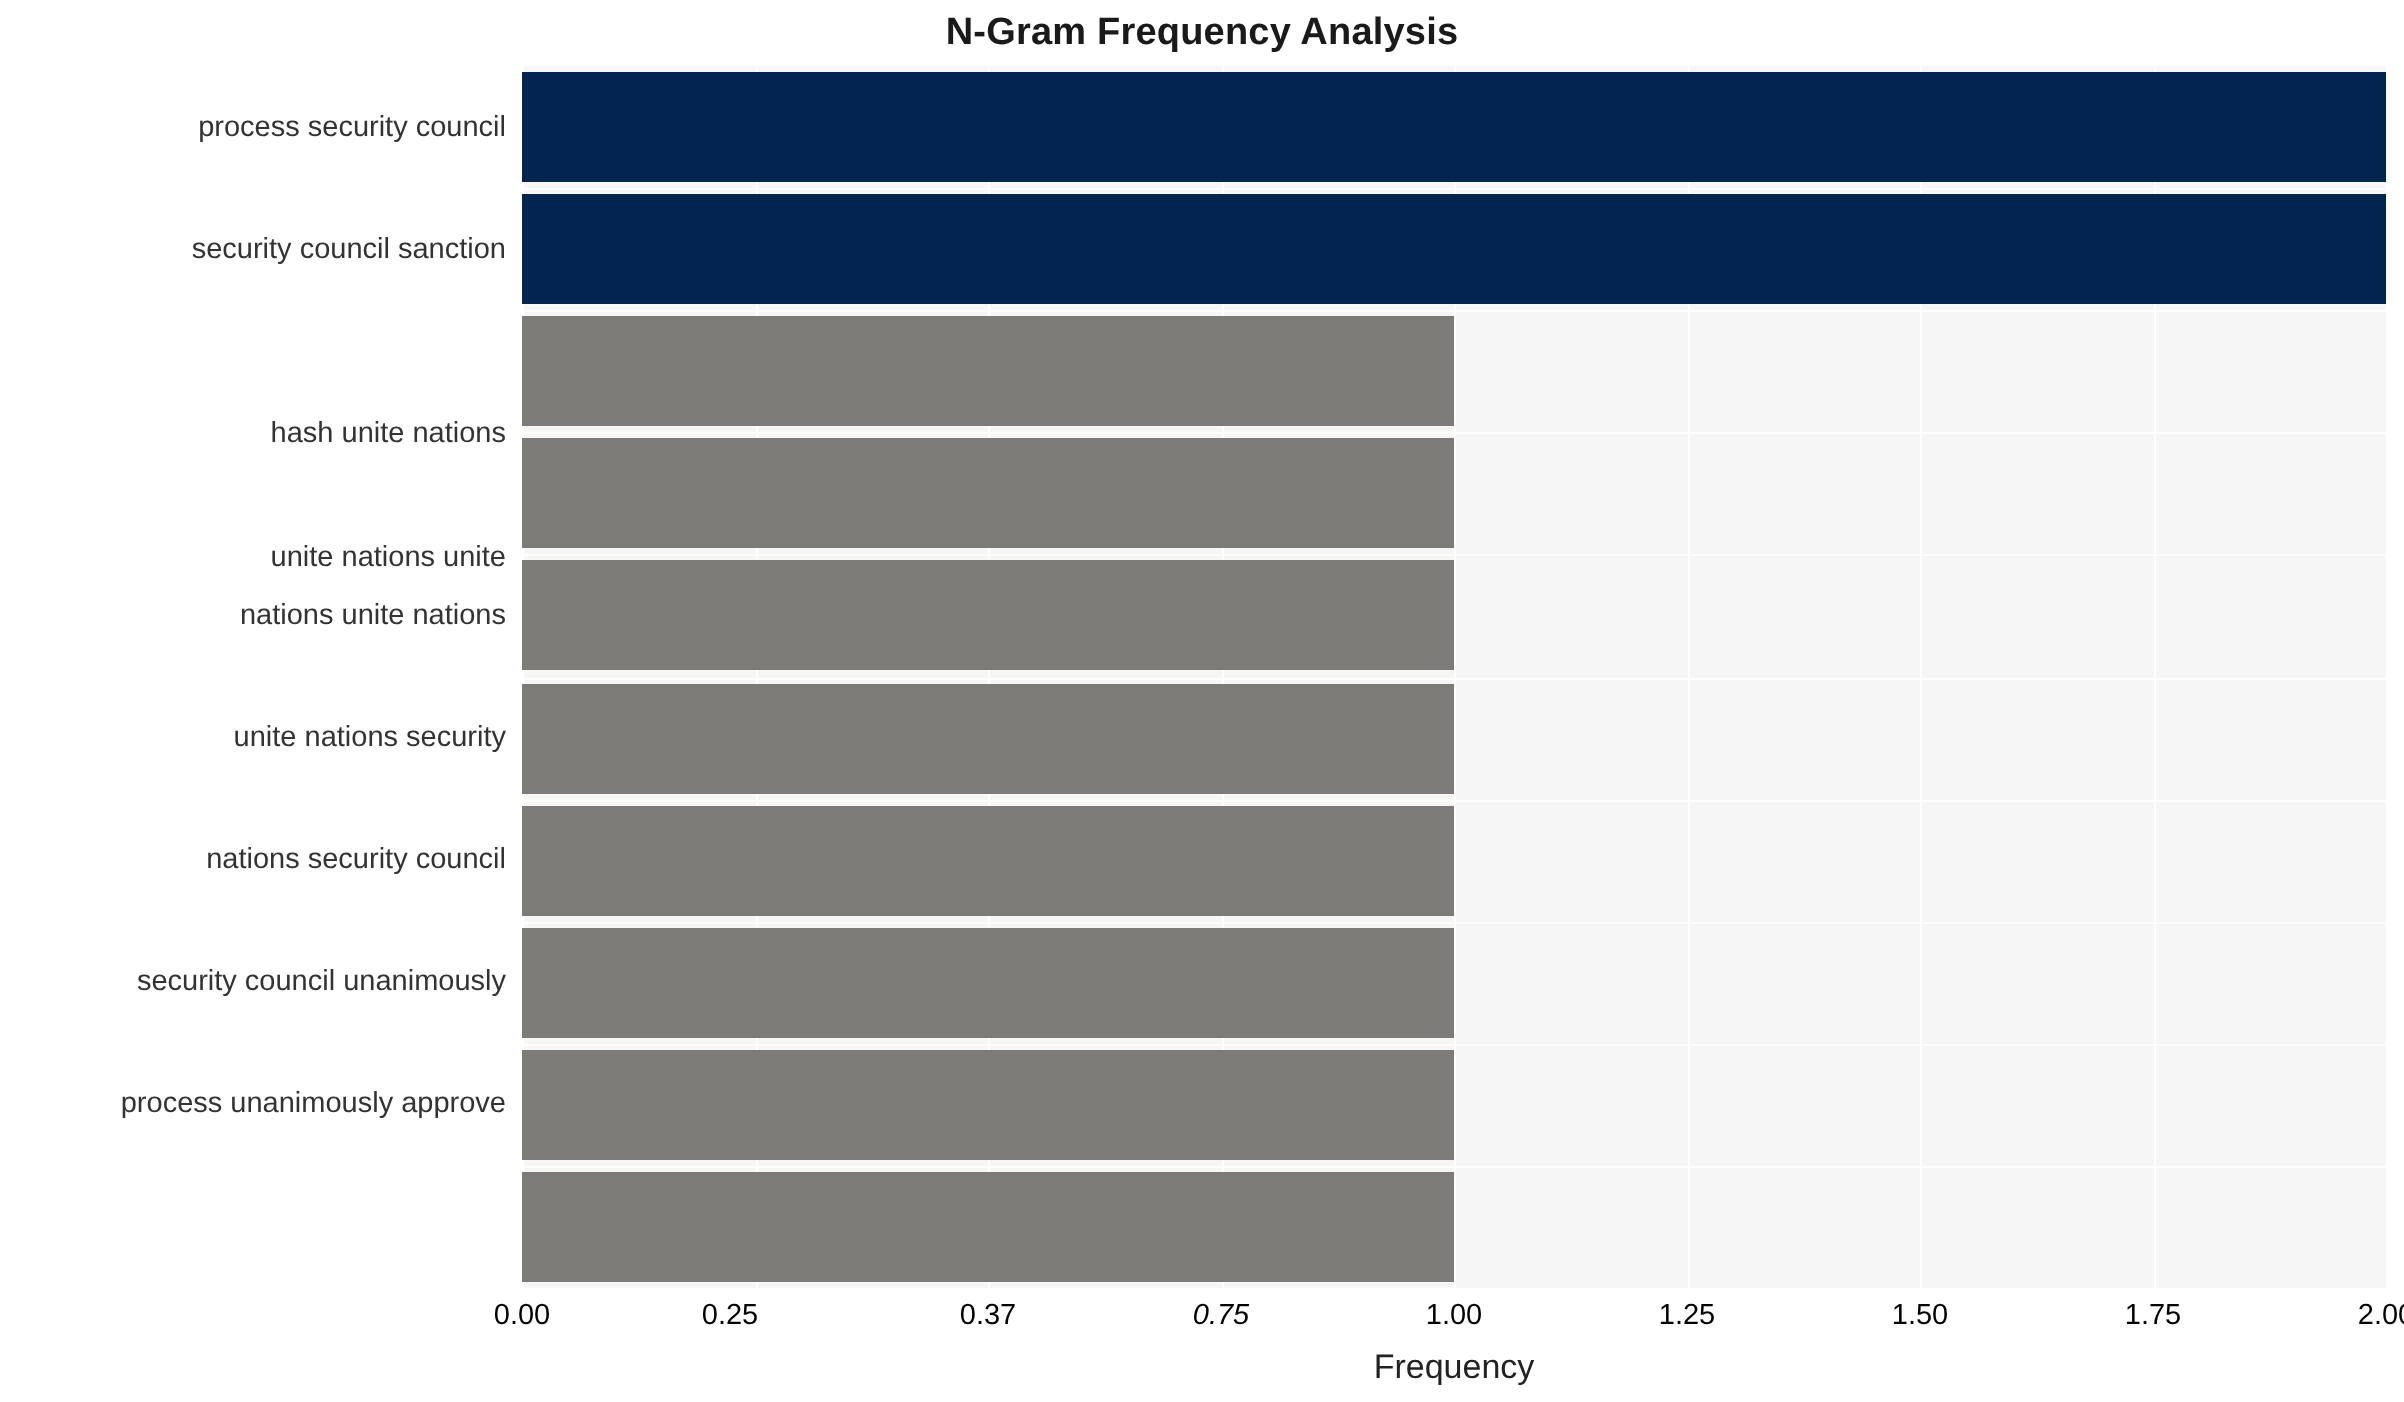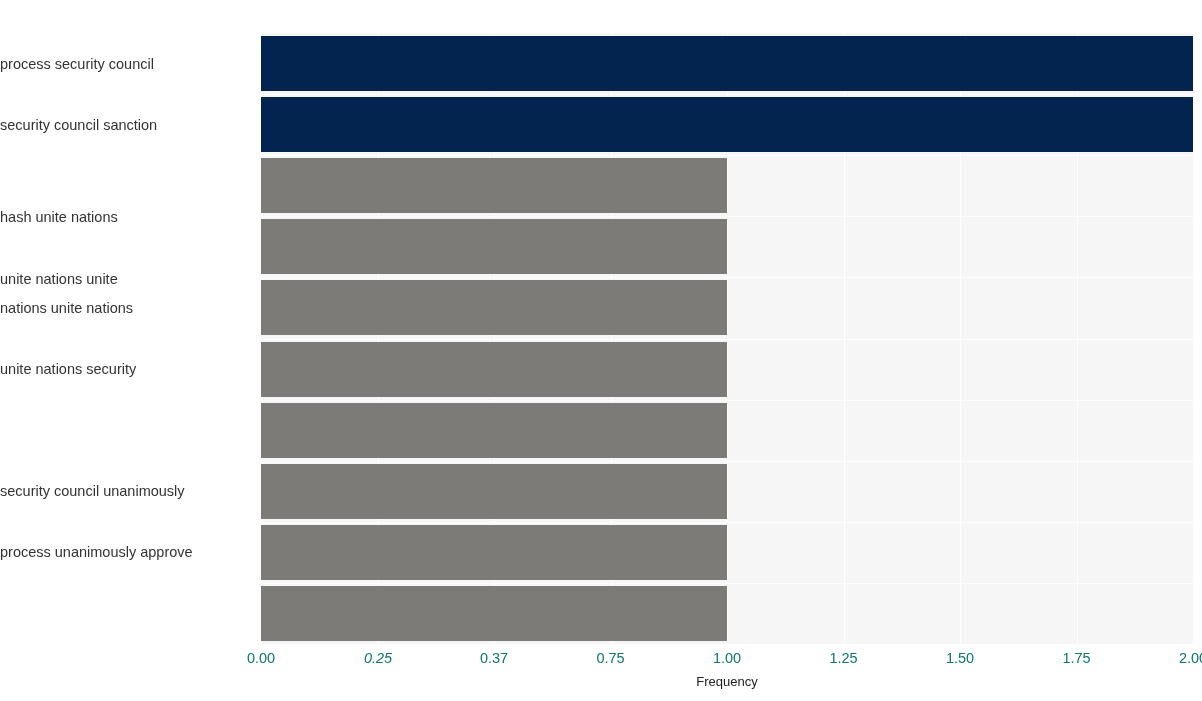--- a/index.html
+++ b/index.html
@@ -70,58 +70,60 @@
     position: absolute;
     left: 0;
     top: 33px;
     width: 253px;
     height: 611px;
   }
   .y-tick-label {
     position: absolute;
     right: 0;
     width: 253px;
+    text-align: right;
     font-size: 14.5px;
     color: #333333;
     line-height: 1;
     white-space: nowrap;
   }
 
   
   #x-labels {
     position: absolute;
     left: 0;
     top: 650px;
     width: 1202px;
     height: 22px;
   }
   .x-tick-label {
     position: absolute;
     top: 0;
     transform: translateX(-50%);
     font-size: 14.5px;
-    color: #0f766e;
+    color: #000000;
     white-space: nowrap;
   }
 
   #x-axis-title {
     position: absolute;
     left: 261px;
     top: 674px;
     width: 932px;
     text-align: center;
-    font-size: 13px;
+    font-size: 17px;
     color: #222222;
   }
 </style>
 </head>
 <body>
 
 <div id="figure">
 
+  <div id="chart-title">N-Gram Frequency Analysis</div>
 
   <div id="plot-area">
     <div id="gridlines-v">
         <div class="gridline-v" style="left: 0px;"></div>
         <div class="gridline-v" style="left: 116.5px;"></div>
         <div class="gridline-v" style="left: 233px;"></div>
         <div class="gridline-v" style="left: 349.5px;"></div>
         <div class="gridline-v" style="left: 466px;"></div>
         <div class="gridline-v" style="left: 582.5px;"></div>
         <div class="gridline-v" style="left: 699px;"></div>
@@ -152,29 +154,30 @@
       </div>
   </div>
 
   <div id="y-labels">
       <div class="y-tick-label" style="top: 23.55px;">process security council</div>
       <div class="y-tick-label" style="top: 84.65px;">security council sanction</div>
       <div class="y-tick-label" style="top: 145.75px; margin-top: 31px;">hash unite nations</div>
       <div class="y-tick-label" style="top: 206.85px; margin-top: 32px;">unite nations unite</div>
       <div class="y-tick-label" style="top: 267.95px;">nations unite nations</div>
       <div class="y-tick-label" style="top: 329.05px;">unite nations security</div>
+      <div class="y-tick-label" style="top: 390.15px;">nations security council</div>
       <div class="y-tick-label" style="top: 451.25px;">security council unanimously</div>
       <div class="y-tick-label" style="top: 512.35px;">process unanimously approve</div>
     </div>
 
   <div id="x-labels">
       <div class="x-tick-label" style="left: 261px;">0.00</div>
-      <div class="x-tick-label" style="left: 378px; font-style: italic;">0.25</div>
+      <div class="x-tick-label" style="left: 365px;">0.25</div>
       <div class="x-tick-label" style="left: 494px;">0.37</div>
-      <div class="x-tick-label" style="left: 610.5px;">0.75</div>
+      <div class="x-tick-label" style="left: 610.5px; font-style: italic;">0.75</div>
       <div class="x-tick-label" style="left: 727px;">1.00</div>
       <div class="x-tick-label" style="left: 843.5px;">1.25</div>
       <div class="x-tick-label" style="left: 960px;">1.50</div>
       <div class="x-tick-label" style="left: 1076.5px;">1.75</div>
       <div class="x-tick-label" style="left: 1193px;">2.00</div>
     </div>
 
   <div id="x-axis-title">Frequency</div>
 
 </div>

